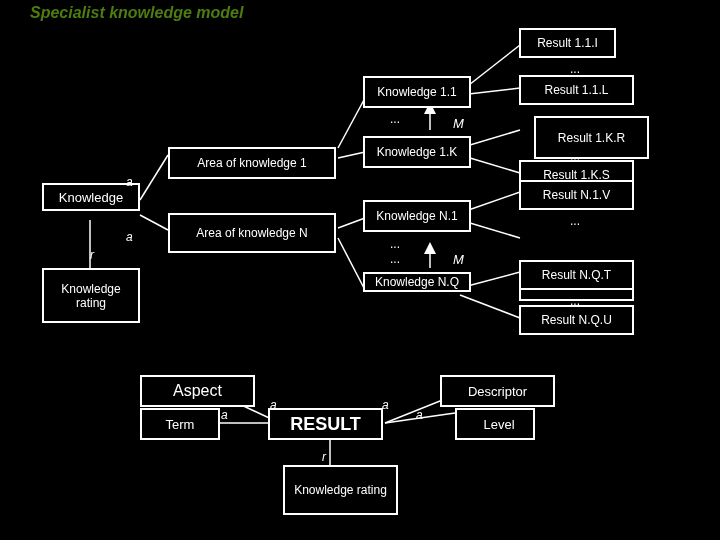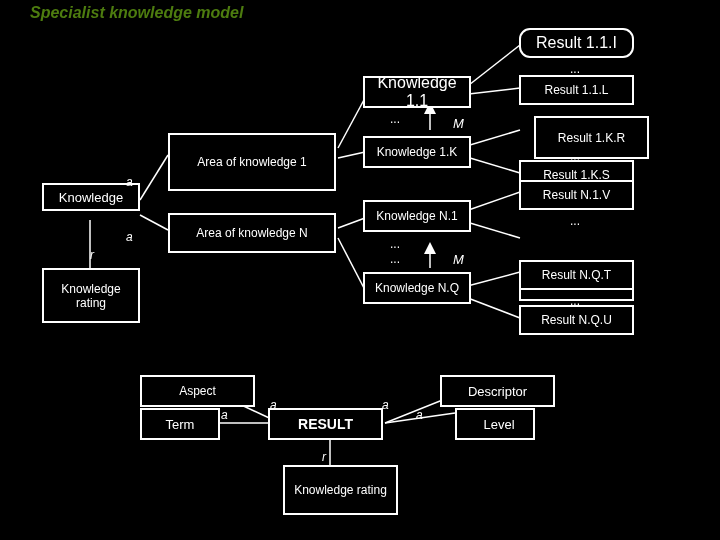--- a/index.html
+++ b/index.html
@@ -113,39 +113,39 @@
     </marker>
   </defs>
 </svg>
 
 <div class="title">Specialist knowledge model</div>
 
 <div class="box" style="left:42px; top:183px; width:98px; height:28px; font-size:13px;">Knowledge</div>
 
 <div class="box" style="left:42px; top:268px; width:98px; height:55px; font-size:12px;">Knowledge rating</div>
 
-<div class="box" style="left:168px; top:133px; width:168px; height:58px; font-size:12px;">Area of knowledge 1</div>
+<div class="box" style="left:168px; top:147px; width:168px; height:32px; font-size:12px;">Area of knowledge 1</div>
 
 <div class="box" style="left:168px; top:213px; width:168px; height:40px; font-size:12px;">Area of knowledge N</div>
 
-<div class="box" style="left:363px; top:76px; width:108px; height:32px; font-size:16px;">Knowledge 1.1</div>
+<div class="box" style="left:363px; top:76px; width:108px; height:32px; font-size:12px;">Knowledge 1.1</div>
 
 <div class="dots" style="left:390px; top:112px;">...</div>
 <div class="dots" style="left:390px; top:128px;">...</div>
 
 <div class="box" style="left:363px; top:136px; width:108px; height:32px; font-size:12px;">Knowledge 1.K</div>
 
 <div class="box" style="left:363px; top:200px; width:108px; height:32px; font-size:12px;">Knowledge N.1</div>
 
 <div class="dots" style="left:390px; top:237px;">...</div>
 <div class="dots" style="left:390px; top:252px;">...</div>
 
-<div class="box" style="left:363px; top:272px; width:108px; height:32px; font-size:12px;text-align:right;">Knowledge N.Q</div>
+<div class="box" style="left:363px; top:272px; width:108px; height:20px; font-size:12px;text-align:right;">Knowledge N.Q</div>
 
-<div class="box" style="left:519px; top:28px; width:115px; height:30px; font-size:16px;border-radius:11px;">Result 1.1.I</div>
+<div class="box" style="left:519px; top:28px; width:97px; height:30px; font-size:12px;">Result 1.1.I</div>
 
 <div class="dots" style="left:570px; top:62px;">...</div>
 
 <div class="box" style="left:519px; top:75px; width:115px; height:30px; font-size:12px;">Result 1.1.L</div>
 
 <div class="box" style="left:534px; top:116px; width:115px; height:43px; font-size:12px;">Result 1.K.R</div>
 
 <div class="dots" style="left:570px; top:150px;">...</div>
 
 <div class="box" style="left:519px; top:160px; width:115px; height:30px; font-size:12px;">Result 1.K.S</div>
@@ -162,27 +162,27 @@
 
 <div class="box" style="left:519px; top:305px; width:115px; height:30px; font-size:12px;">Result N.Q.U</div>
 
 <div class="m-label" style="left:453px; top:116px; font-style:italic;">M</div>
 <div class="m-label" style="left:453px; top:252px; font-style:italic;">M</div>
 
 <div class="label" style="left:126px; top:175px;">a</div>
 <div class="label" style="left:126px; top:230px;">a</div>
 <div class="label" style="left:90px; top:248px;">r</div>
 
-<div class="box" style="left:140px; top:375px; width:115px; height:32px; font-size:12px;">Aspect</div>
+<div class="box" style="left:140px; top:375px; width:115px; height:32px; font-size:16px;">Aspect</div>
 
 <div class="box" style="left:440px; top:375px; width:115px; height:32px; font-size:13px;">Descriptor</div>
 
 <div class="box" style="left:140px; top:408px; width:80px; height:32px; font-size:13px;">Term</div>
 
-<div class="box" style="left:268px; top:408px; width:115px; height:32px; font-size:14px; font-weight:bold;">RESULT</div>
+<div class="box" style="left:268px; top:408px; width:115px; height:32px; font-size:18px; font-weight:bold;">RESULT</div>
 
 <div class="box" style="left:455px; top:408px; width:80px; height:32px; font-size:13px;padding-left:12px;">Level</div>
 
 <div class="box" style="left:283px; top:465px; width:115px; height:50px; font-size:12px;">Knowledge rating</div>
 
 <div class="label" style="left:221px; top:408px;">a</div>
 <div class="label" style="left:270px; top:398px;">a</div>
 <div class="label" style="left:382px; top:398px;">a</div>
 <div class="label" style="left:416px; top:408px;">a</div>
 <div class="label" style="left:322px; top:450px;">r</div>

